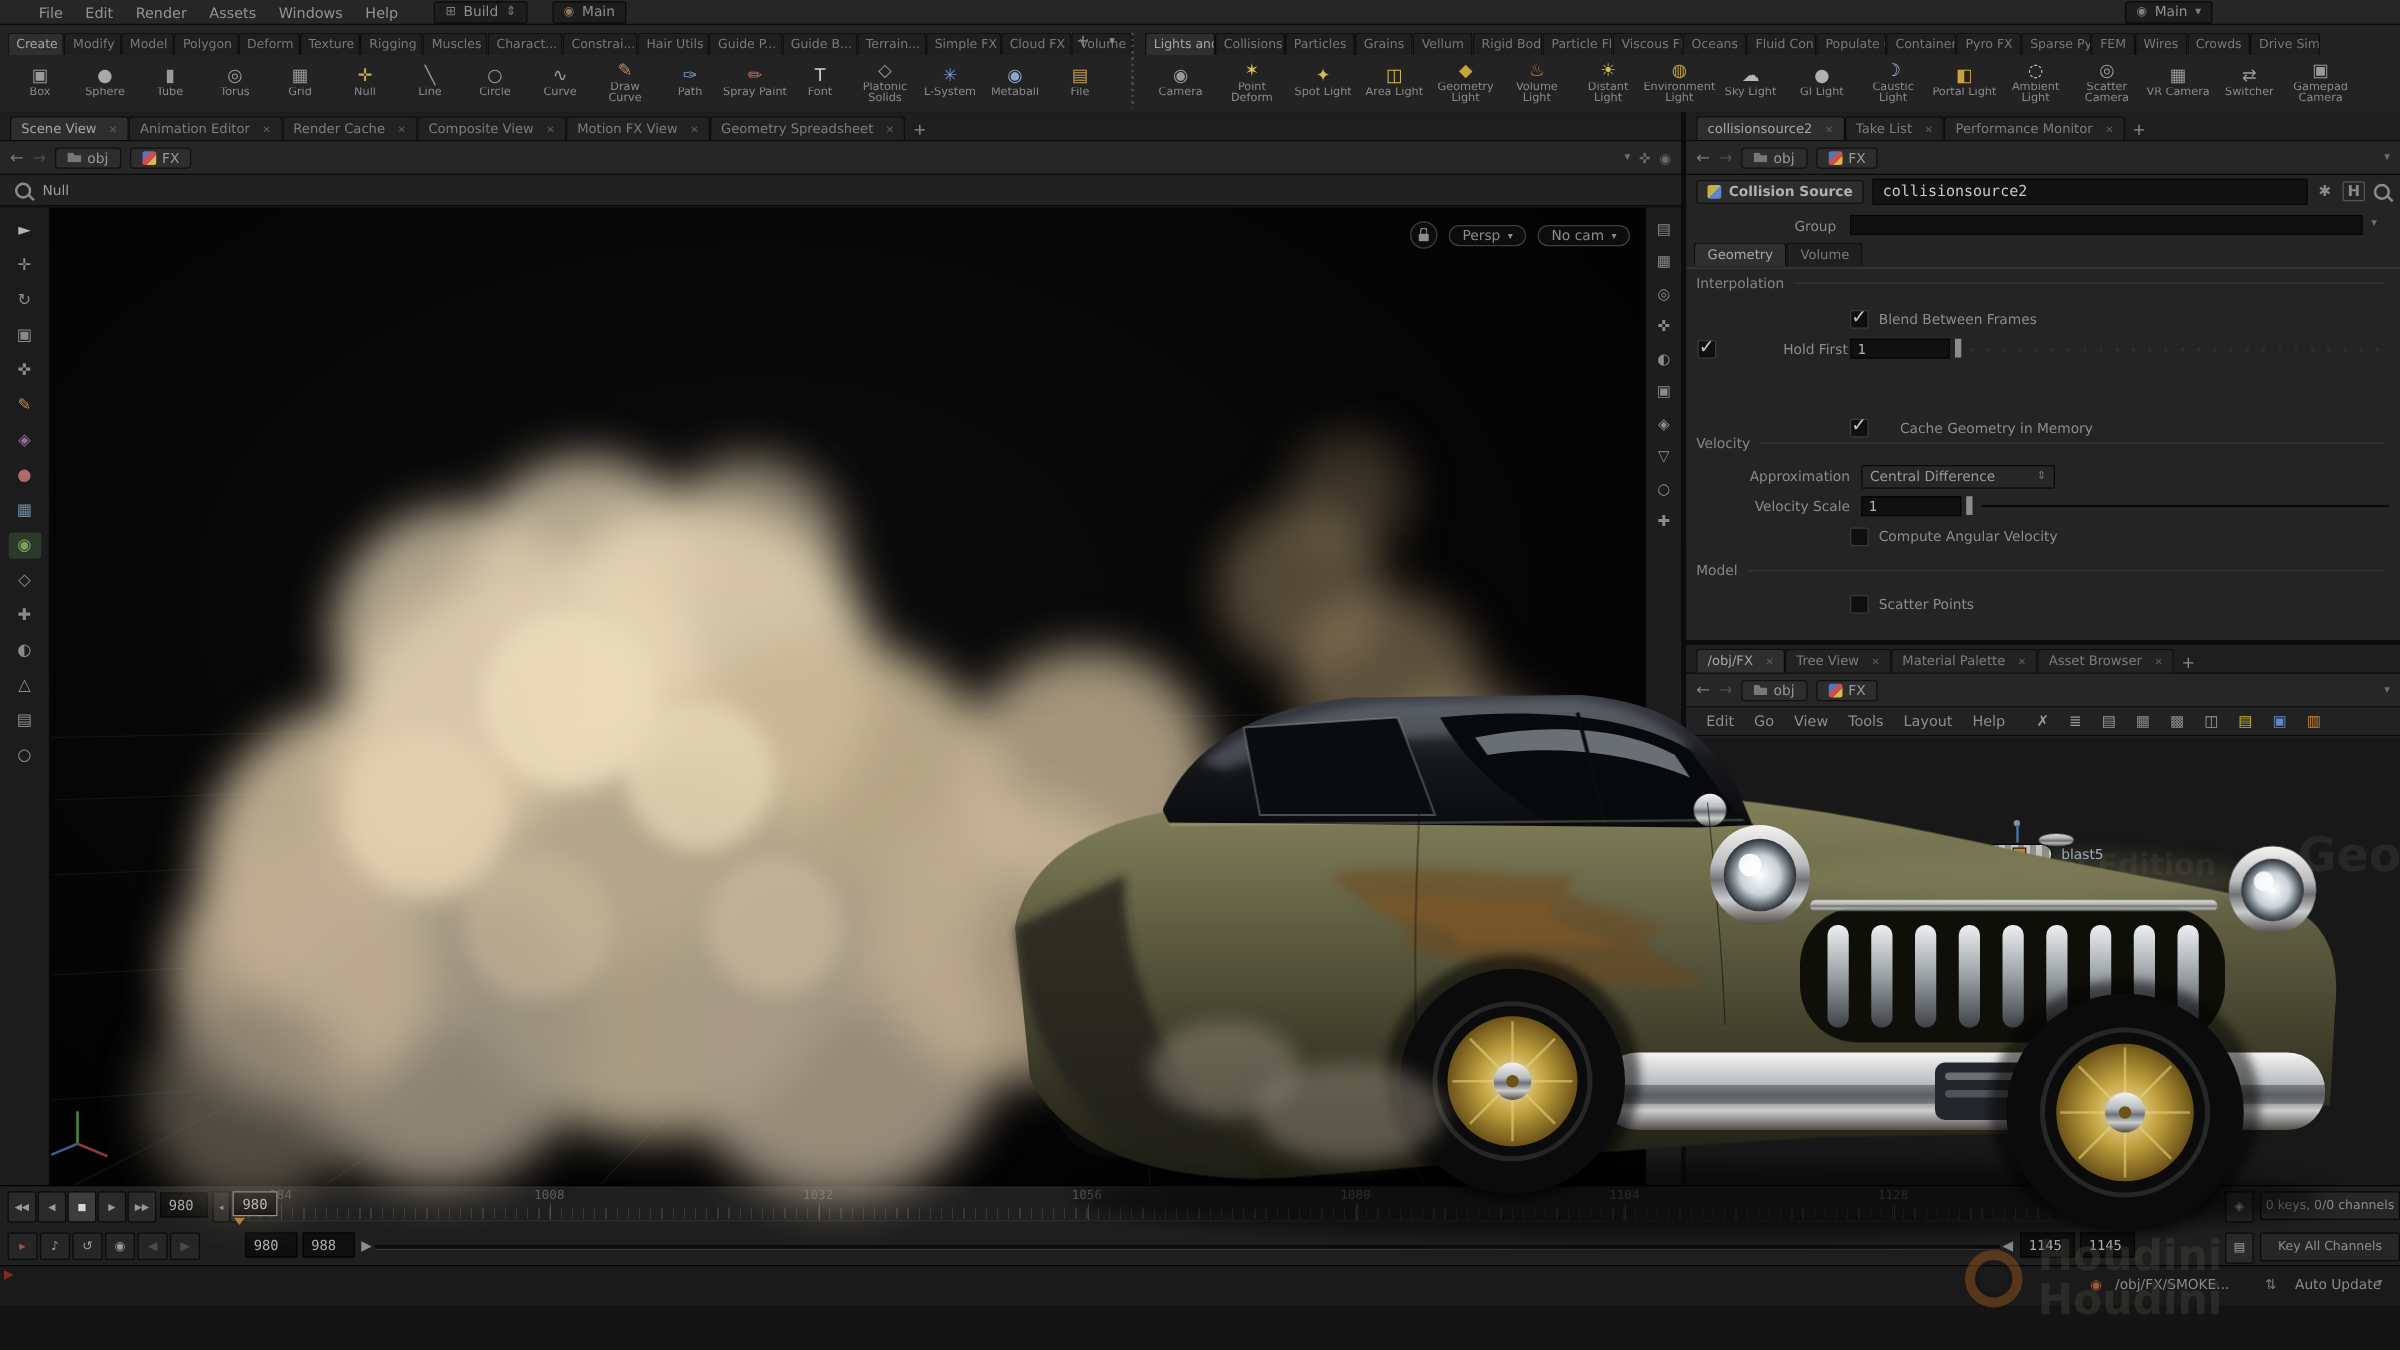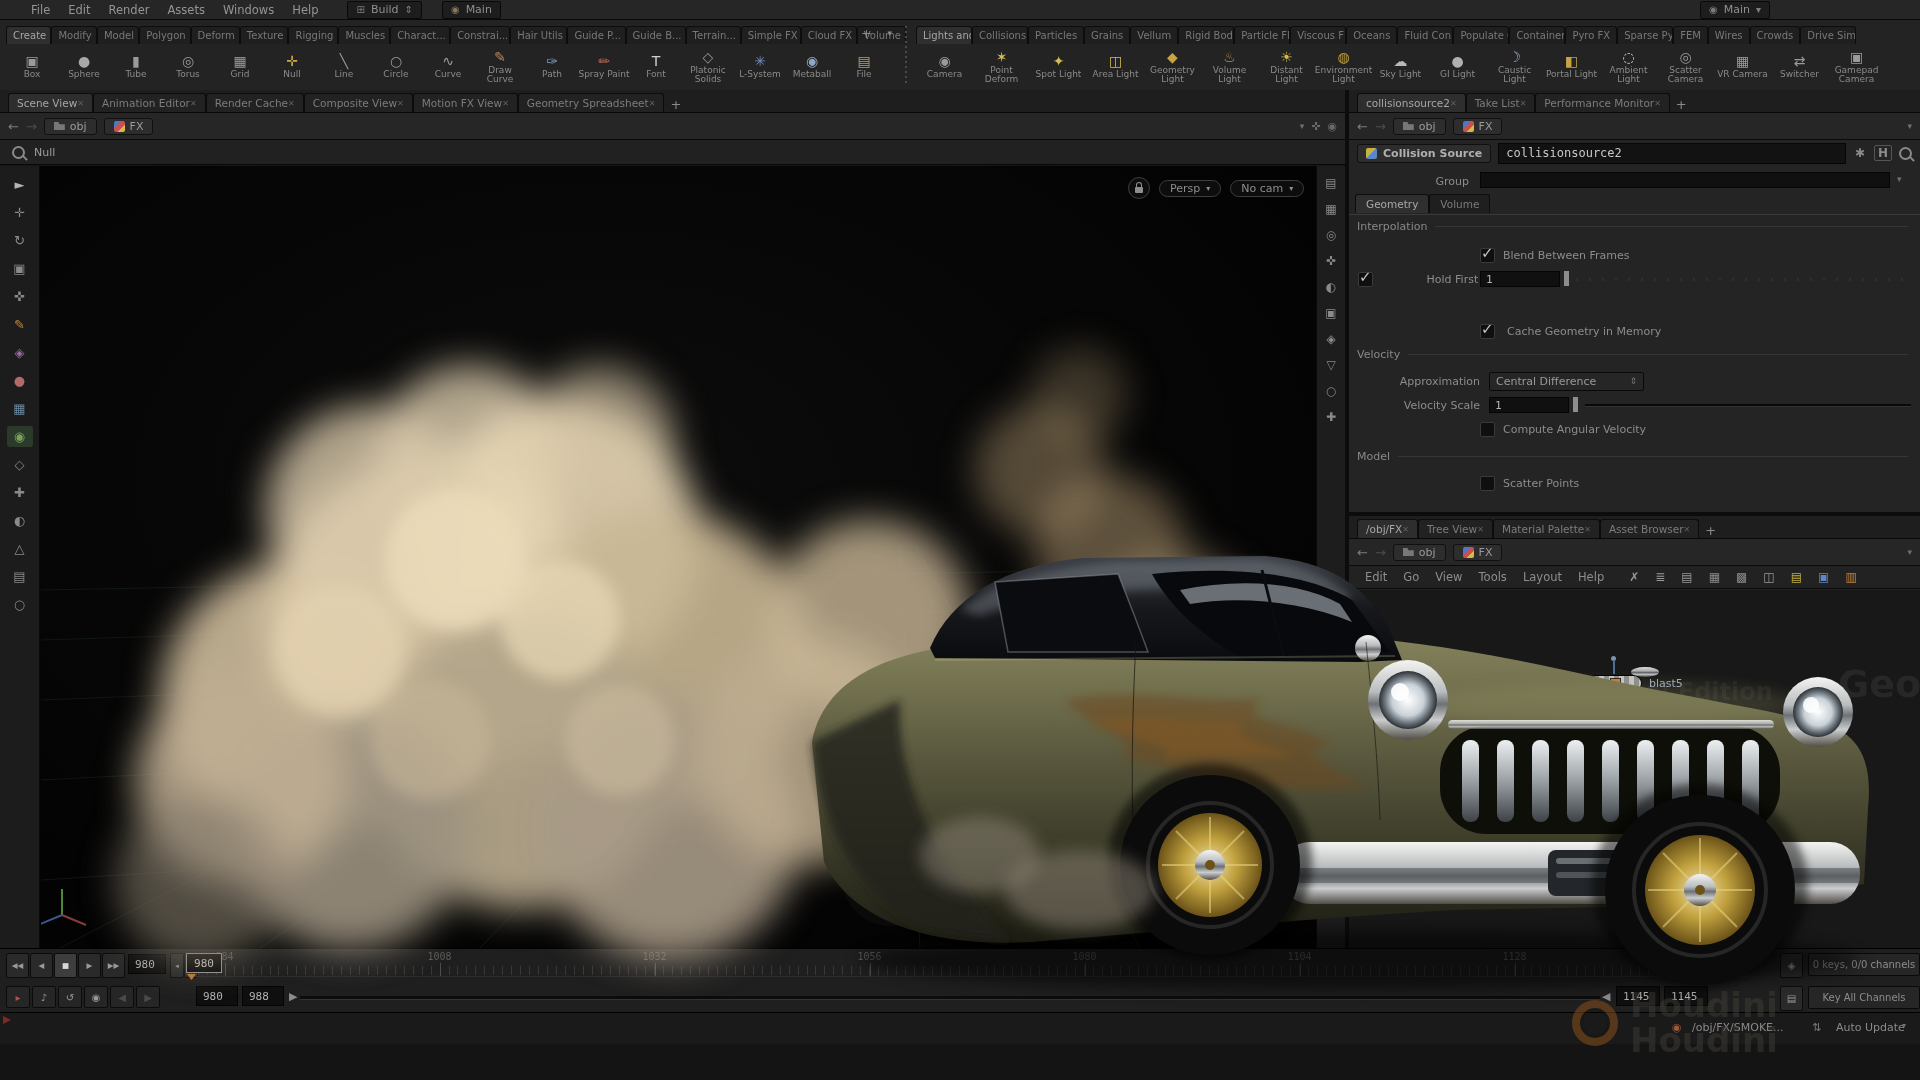--- a/index.html
+++ b/index.html
@@ -24,21 +24,21 @@
   .splus{padding:0 6px;color:#8a8a8a;font-size:13px}
   .tools{display:flex;height:46px;align-items:center}
   .tool{width:52px;display:flex;flex-direction:column;align-items:center;justify-content:center;gap:1px}
   .rset .tool{width:57px}
   .ticon{font-size:14px;line-height:15px}
   .tlabel{font-size:9px;line-height:9.5px;color:#8a8a8a;text-align:center;max-height:20px;overflow:hidden}
   .handle{width:8px;height:60px;margin-top:4px;background-image:repeating-linear-gradient(#4a4a4a 0 2px,transparent 2px 5px);
           background-size:2px 100%;background-position:1px 0,5px 0;background-repeat:repeat-y}
   
   .ptabs{height:22px;background:#1e1e1e;display:flex;align-items:flex-end;padding-left:8px;border-bottom:1px solid #090909}
-  .ptab{display:flex;align-items:center;gap:0;padding:3px 8px;background:#222;color:#7c7c7c;font-size:10.5px;
+  .ptab{display:flex;align-items:center;gap:10px;padding:3px 8px;background:#222;color:#7c7c7c;font-size:10.5px;
         border:1px solid #0c0c0c;border-bottom:none;border-radius:3px 3px 0 0;white-space:nowrap}
   .ptabs .ptab:first-of-type{background:#2e2e2e;color:#a6a6a6}
   .x{font-size:8px;color:#5f5f5f}
   .pathbar{height:26px;background:#262626;border-bottom:1px solid #0a0a0a;display:flex;align-items:center;gap:7px;padding:0 8px}
   .nav{color:#7e7e7e;font-size:13px;line-height:13px}
   .nav.dim{color:#4d4d4d}
   .crumbchip{display:flex;align-items:center;gap:5px;background:#2d2d2d;border:1px solid #101010;border-radius:3px;
              padding:1px 9px;color:#9a9a9a;font-size:11px}
   .objicon{width:11px;height:8px;background:#777;clip-path:polygon(0 0,42% 0,52% 28%,100% 28%,100% 100%,0 100%)}
   .fxicon{width:11px;height:11px;border-radius:2px;background:linear-gradient(135deg,#4a7ac7 33%,#c75050 33% 66%,#d8b84a 66%)}
@@ -562,21 +562,21 @@
       <span class="cb on"></span>
       <span class="plabel" style="position:static;width:auto;text-align:center">Blend Between Frames</span>
     </div>
     <div class="prow" style="left:9px;top:180px;width:553px">
       <span class="cb on"></span>
       <span class="plabel" style="left:28px">Hold First Frame</span>
       <span class="field abs" style="left:122px;width:80px">1</span>
       <span class="abs" style="left:206px;top:1px;width:5px;height:15px;background:#8d8d8d"></span>
       <span class="ladder abs" style="left:218px;top:8px;width:335px"></span>
     </div>
-    <div class="prow" style="left:131px;top:232px;gap:12px">
+    <div class="prow" style="left:131px;top:243px;gap:25px">
       <span class="cb on"></span>
       <span class="plabel" style="position:static;width:auto;text-align:left">Cache Geometry in Memory</span>
     </div>
 
     <div class="section" style="top:258px">
         <span>Velocity</span>
       </div>
     <div class="prow" style="left:9px;top:282px;width:553px">
       <span class="plabel" style="left:-8px">Approximation</span>
       <span class="dd abs" style="left:131px;width:155px">

